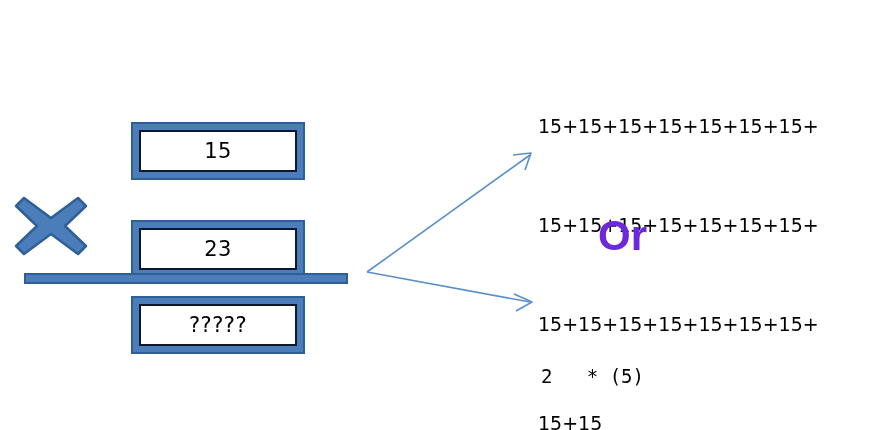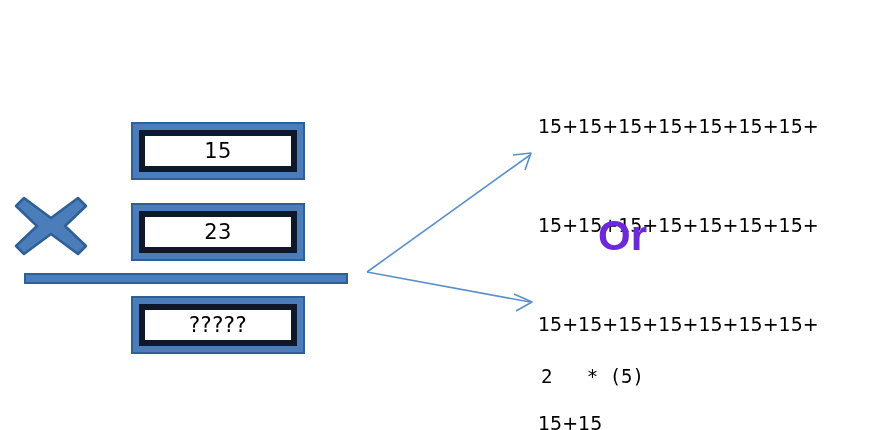--- a/index.html
+++ b/index.html
@@ -31,35 +31,35 @@
     height: 58px;
     background: #4a7dba;
     border: 2px solid #2e5f96;
     padding: 6px;
   }
   .num-box-inner {
     width: 100%;
     height: 100%;
     box-sizing: border-box;
     background: #ffffff;
-    border: 6px solid #0f172a;
+    border: 2px solid #0f172a;
     display: flex;
     align-items: center;
     justify-content: center;
   }
   .num-box-label {
     font-family: "DejaVu Sans", sans-serif;
     font-size: 21px;
     line-height: 1;
     color: #000000;
     letter-spacing: 0.5px;
   }
 
   #box-multiplicand { left: 131px; top: 122px; }
-  #box-multiplier   { left: 131px; top: 203px; }
+  #box-multiplier   { left: 131px; top: 220px; }
   #box-product      { left: 131px; top: 296px; }
 
   
   #times-sign {
     position: absolute;
     left: 10px;
     top: 192px;
     width: 82px;
     height: 68px;
   }

